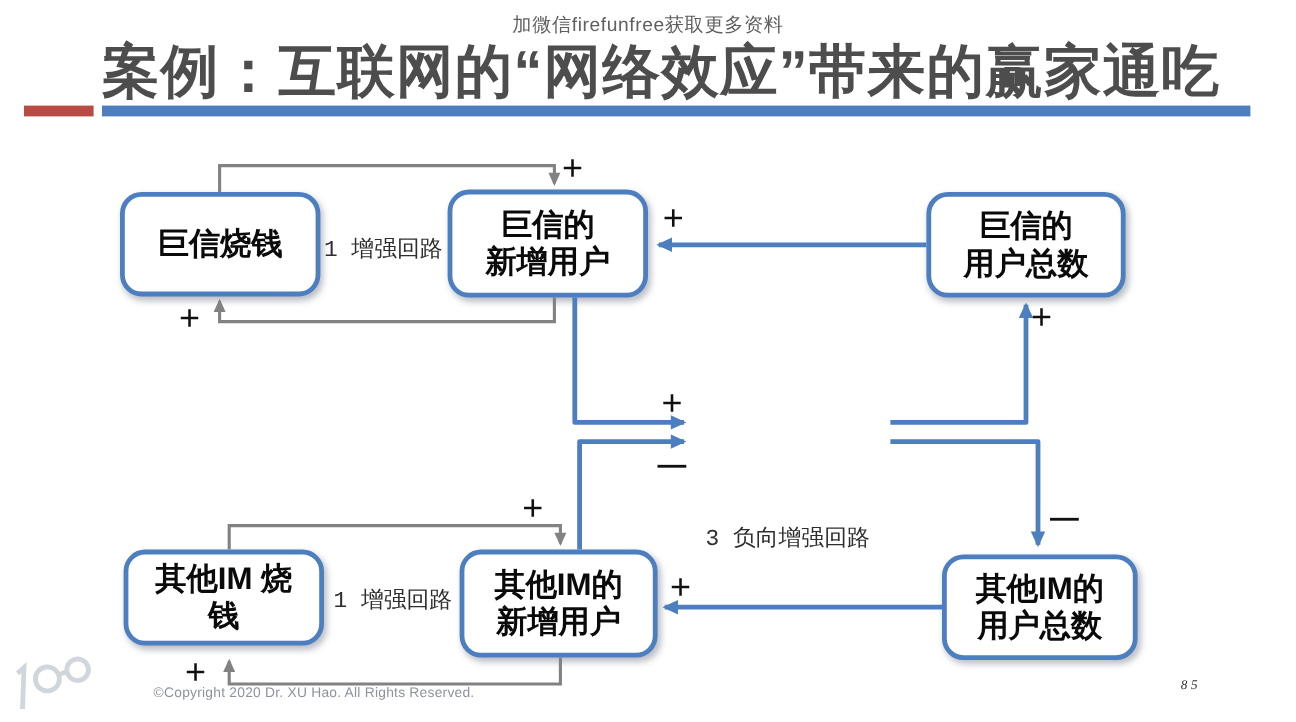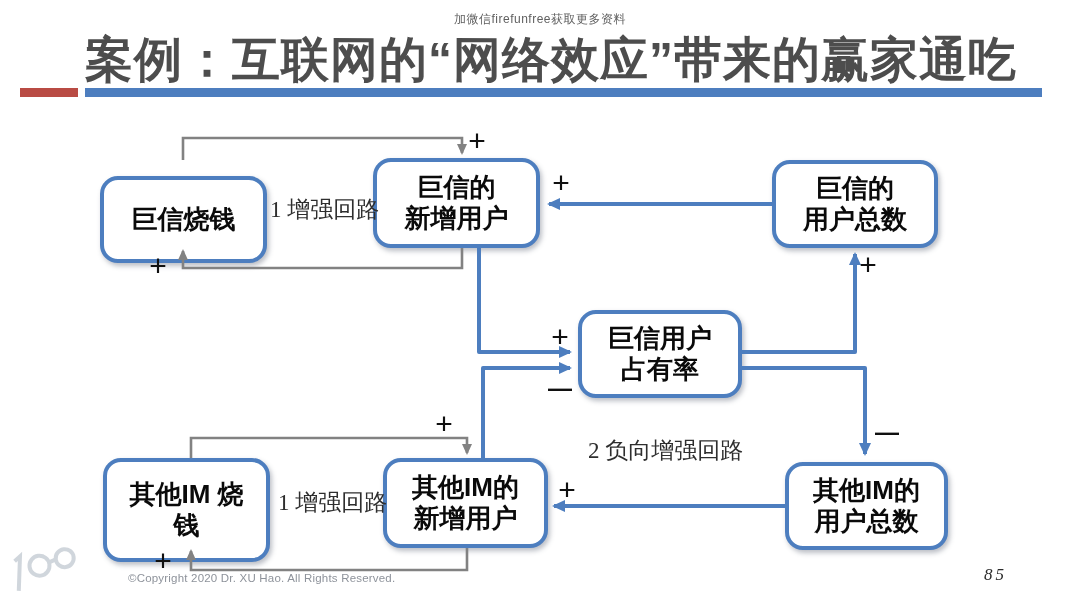--- a/index.html
+++ b/index.html
@@ -15,21 +15,21 @@
     background:#ffffff;
     position:relative;
     overflow:hidden;
   }
   .slide{position:absolute;inset:0;background:#fff;}
 
   
   .wm-top{
     position:absolute;top:11px;left:0;right:0;
     text-align:center;
-    font-size:12px;color:#606060;
+    font-size:16px;color:#606060;
     letter-spacing:.5px;
   }
 
   
   .title{
     position:absolute;left:85px;top:28px;width:960px;
     font-size:48px;font-weight:700;color:var(--title-gray);
     letter-spacing:1px;white-space:nowrap;
   }
   .rule-red{
@@ -49,33 +49,33 @@
     position:absolute;z-index:2;
     background:#fff;
     border:4px solid var(--accent-blue);
     border-radius:18px;
     box-shadow:2px 3px 5px rgba(60,70,90,.35);
     display:flex;align-items:center;justify-content:center;
     text-align:center;
     font-size:26px;font-weight:700;color:#0a0a0a;
     line-height:1.18;white-space:pre-line;
   }
-  .n1{left:100px;top:176px;width:167px;height:87px;}
+  .n1{left:100px;top:160px;width:167px;height:87px;}
   .n2{left:373px;top:158px;width:167px;height:90px;}
   .n3{left:772px;top:160px;width:166px;height:88px;}
   .n4{left:578px;top:310px;width:164px;height:88px;}
-  .n5{left:103px;top:458px;width:167px;height:104px;}
+  .n5{left:103px;top:458px;width:167px;height:80px;}
   .n6{left:383px;top:458px;width:165px;height:90px;}
   .n7{left:785px;top:462px;width:163px;height:88px;}
 
   
   .loop-label{
     position:absolute;z-index:4;
-    font-family:Liberation Serif, serif;
-    font-size:23px;color:#2e2e2e;white-space:nowrap;
+    font-family:Liberation Mono, monospace;
+    font-size:19px;color:#2e2e2e;white-space:nowrap;
   }
   .l1{left:270px;top:194px;}
   .l2{left:593px;top:252px;}
   .l3{left:588px;top:435px;}
   .l4{left:278px;top:487px;}
 
   
   .sign{
     position:absolute;z-index:4;color:#101010;
     font-size:30px;font-weight:500;line-height:1;
@@ -94,21 +94,21 @@
   .s10{left:887px;top:432px;}
 
   
   .copyright{
     position:absolute;left:96px;top:572px;z-index:5;
     font-size:11.5px;color:#8e939b;letter-spacing:.2px;padding-left:32px;
   }
   .page-number{
     position:absolute;left:984px;top:565px;z-index:5;
     font-family:"Liberation Serif","DejaVu Serif",serif;
-    font-style:italic;font-size:17px;color:#2b2b2b;letter-spacing:3px;
+    font-style:italic;font-size:11px;color:#2b2b2b;letter-spacing:3px;
   }
   .wm-logo{
     position:absolute;left:6px;top:543px;z-index:6;
     display:flex;align-items:center;gap:6px;
     pointer-events:none;
   }
   .wm-logo-text{
     font-size:37px;font-weight:700;letter-spacing:2px;
     color:rgba(255,255,255,.88);
     -webkit-text-stroke:1.3px #c6ccd4;
@@ -149,31 +149,29 @@
     <path d="M 742 352 L 855 352 L 855 254" fill="none" stroke="#4d7ebf" stroke-width="4" stroke-linejoin="round" marker-end="url(#arrow-blue)"></path>
     <path d="M 742 368 L 865 368 L 865 454" fill="none" stroke="#4d7ebf" stroke-width="4" stroke-linejoin="round" marker-end="url(#arrow-blue)"></path>
     <path d="M 785 506 L 554 506" fill="none" stroke="#4d7ebf" stroke-width="4" marker-end="url(#arrow-blue)"></path>
   </svg>
 
   <div class="node n1">巨信烧钱</div>
   <div class="node n2">巨信的
 新增用户</div>
   <div class="node n3">巨信的
 用户总数</div>
-  <div class="node n4">巨信用户
-占有率</div>
   <div class="node n5">其他IM 烧
 钱</div>
   <div class="node n6">其他IM的
 新增用户</div>
   <div class="node n7">其他IM的
 用户总数</div>
 
   <div class="loop-label l1">1 增强回路</div>
-  <div class="loop-label l3">2 负向增强回路</div>
+  <div class="loop-label l3">3 负向增强回路</div>
   <div class="loop-label l4">1 增强回路</div>
 
   <div class="sign s1">+</div>
   <div class="sign s2">+</div>
   <div class="sign s3">+</div>
   <div class="sign s4">+</div>
   <div class="sign s5">+</div>
   <div class="sign minus s6">—</div>
   <div class="sign s7">+</div>
   <div class="sign s8">+</div>

